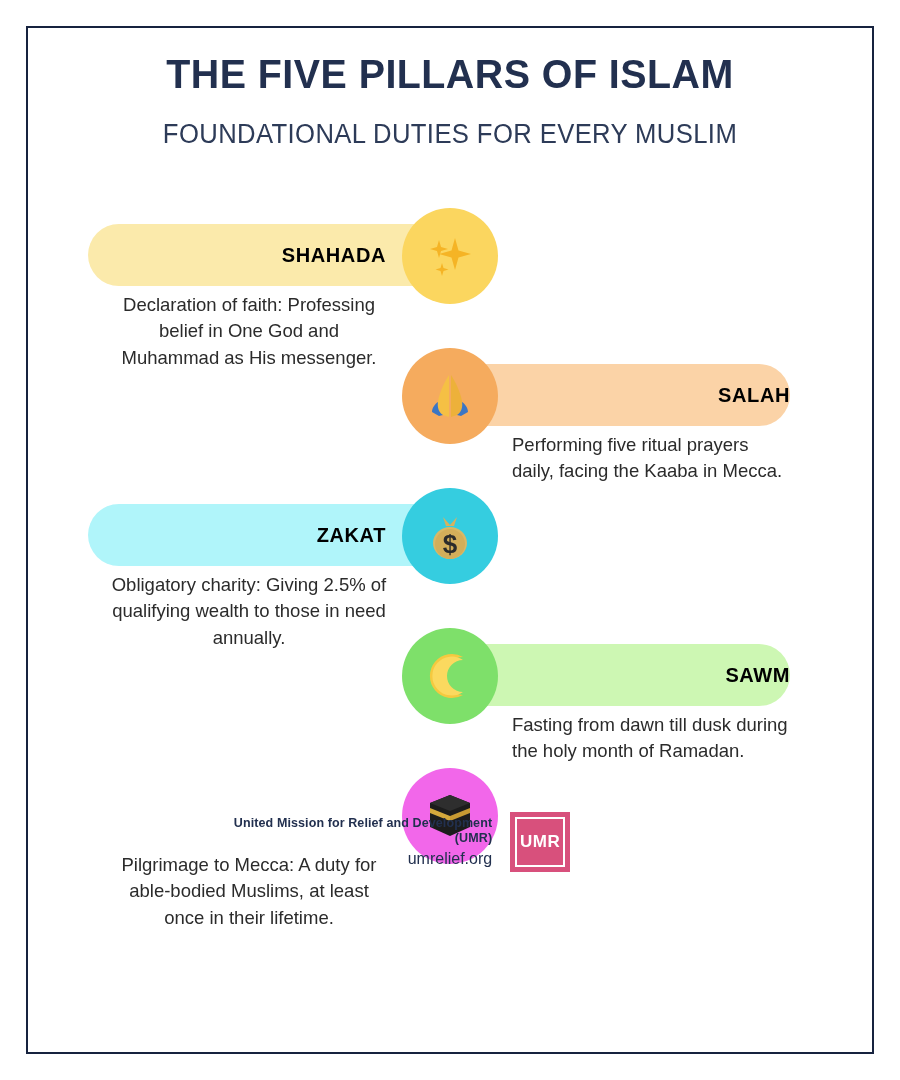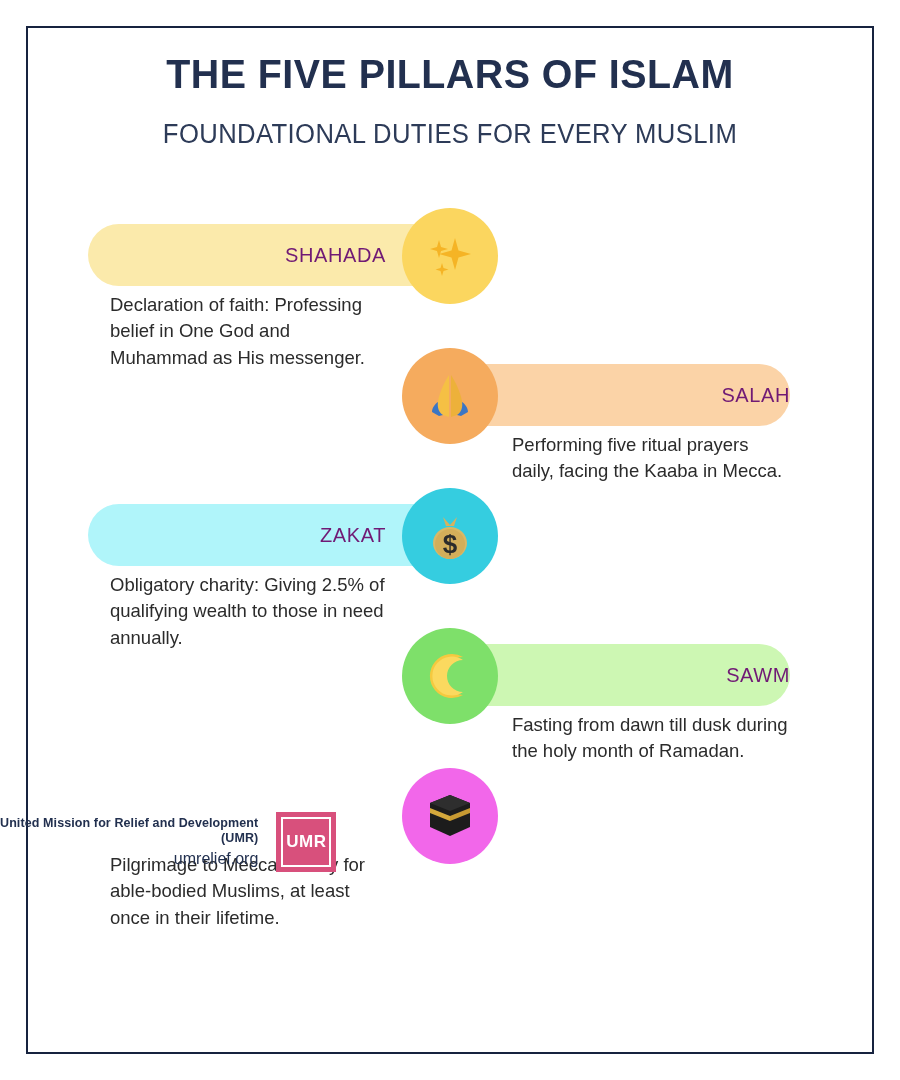--- a/index.html
+++ b/index.html
@@ -53,23 +53,23 @@
     height:62px;
     border-radius:31px;
     display:flex;
     align-items:center;
   }
   .pillar.left .bar  { left:88px;  width:360px; justify-content:flex-end; padding-right:62px; }
   .pillar.right .bar { left:428px; width:362px; justify-content:flex-end; padding-left:48px; }
 
   .bar-label {
     font-size:20px;
-    font-weight:normal;
+    font-weight:bold;
     letter-spacing:0.6px;
-    color:#701a75;
+    color:#000000;
   }
 
   .circle {
     position:absolute;
     top:12px;
     left:402px;
     width:96px; height:96px;
     border-radius:50%;
     display:flex;
     align-items:center;
@@ -80,31 +80,31 @@
   .circle svg { display:block; }
 
   .desc {
     position:absolute;
     top:96px;
     width:278px;
     font-size:18.5px;
     line-height:1.42;
     color:#2b2b2b;
   }
-  .pillar.left  .desc { left:110px; text-align:left; }
+  .pillar.left  .desc { left:110px; text-align:center; }
   .pillar.right .desc { left:512px; text-align:left; }
 
   
   .footer {
     position:absolute;
     left:0; bottom:48px;
     width:900px;
     display:flex;
     align-items:center;
-    justify-content:flex-start;
+    justify-content:center;
     padding-right:96px;
     gap:18px;
   }
   .footer-text { text-align:right; }
   .org-name {
     font-size:12.5px;
     font-weight:bold;
     color:#22304f;
     line-height:1.18;
     letter-spacing:0.1px;

